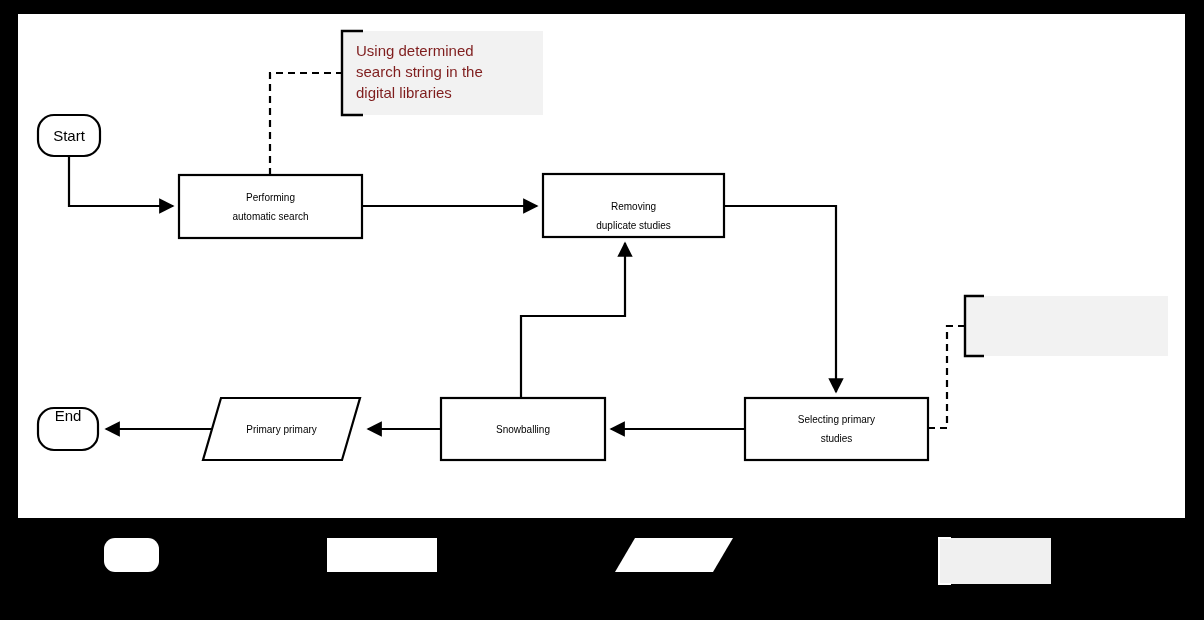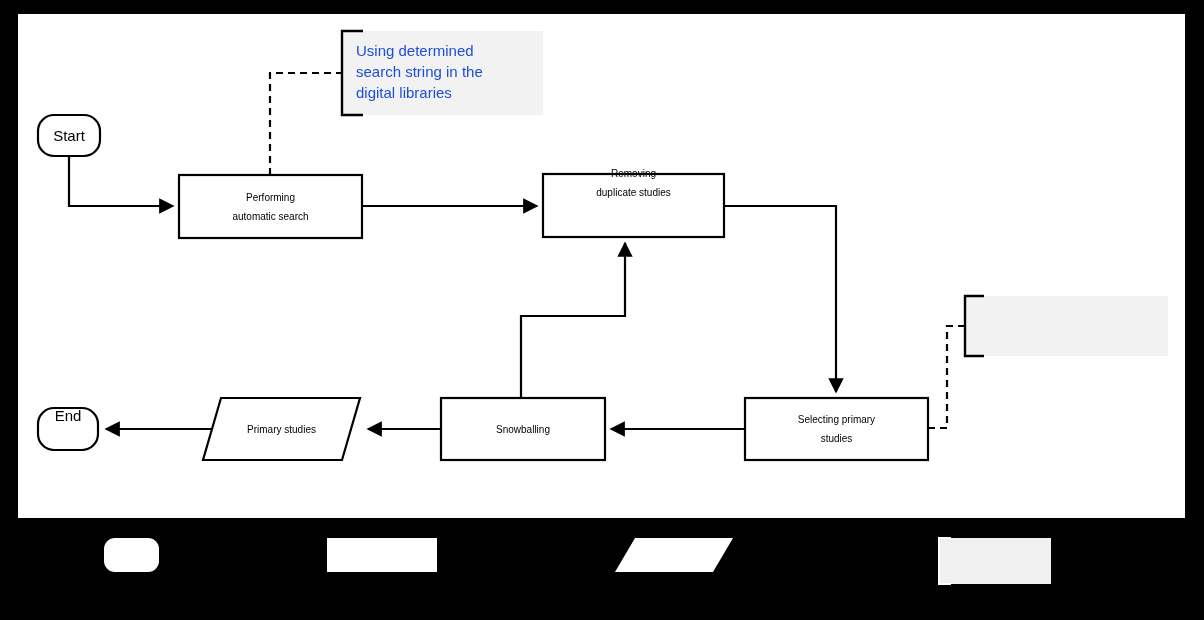--- a/index.html
+++ b/index.html
@@ -48,21 +48,21 @@
     justify-content: center;
     text-align: center;
     color: #000000;
     font-size: 10px;
     line-height: 19px;
     pointer-events: none;
     white-space: pre-line;
   }
   .note-label {
     position: absolute;
-    color: #1d4ed8;
+    color: #7f1d1d;
     font-size: 15px;
     line-height: 21px;
     white-space: pre-line;
     pointer-events: none;
   }
   .terminal-label {
     font-size: 15px;
   }
 </style>
 </head>
@@ -118,29 +118,29 @@
       <path d="M 966 282 L 947 282 L 947 342 L 966 342" fill="none" stroke="#000000" stroke-width="2.4"></path>
     </svg>
 
     <div class="node-label terminal-label" style="left:20px; top:101px; width:62px; height:41px;">Start</div>
 
     <div class="node-label terminal-label" style="left:20px; top:372px; width:60px; height:58px;">End</div>
 
     <div class="node-label" style="left:161px; top:161px; width:183px; height:63px;">Performing
 automatic search</div>
 
-    <div class="node-label" style="left:525px; top:144px; width:181px; height:50px;">Removing
+    <div class="node-label" style="left:525px; top:177px; width:181px; height:50px;">Removing
 duplicate studies</div>
 
     <div class="node-label" style="left:727px; top:384px; width:183px; height:62px;">Selecting primary
 studies</div>
 
     <div class="node-label" style="left:423px; top:384px; width:164px; height:62px;">Snowballing</div>
 
-    <div class="node-label" style="left:185px; top:384px; width:157px; height:62px;">Primary studies</div>
+    <div class="node-label" style="left:185px; top:384px; width:157px; height:62px;">Primary primary</div>
 
     <div class="note-label" style="left:338px; top:26px; width:190px;">Using determined
 search string in the
 digital libraries</div>
 
 
   </div>
 
   <div id="legend-band">
     <svg class="layer" width="1204" height="102" viewBox="0 0 1204 102">

